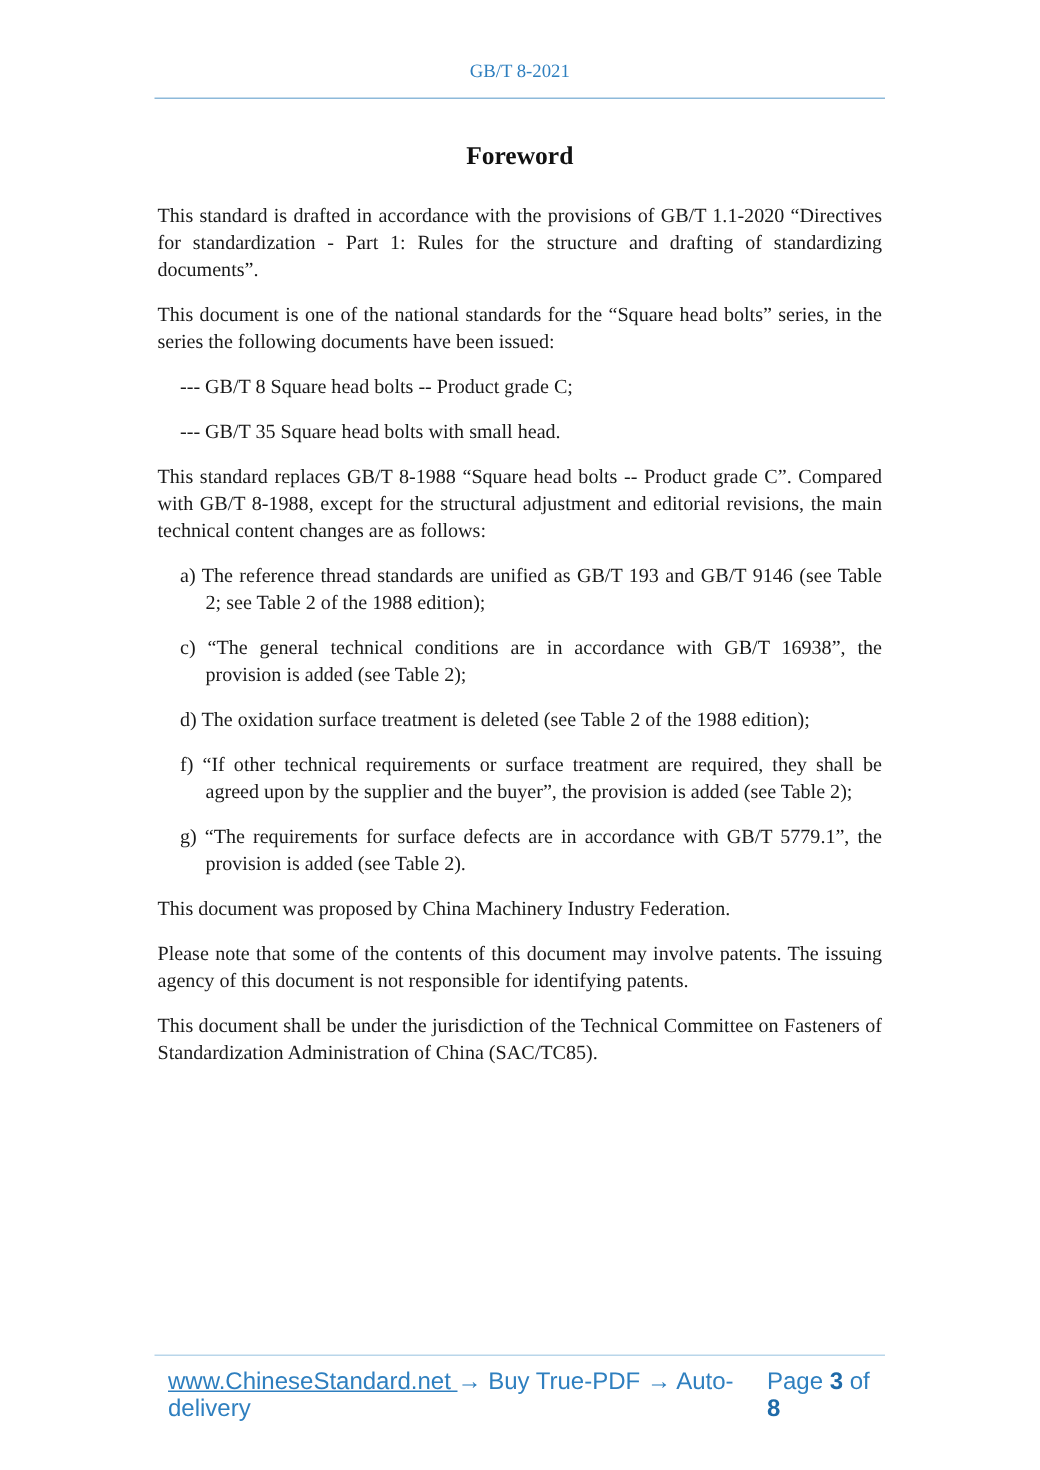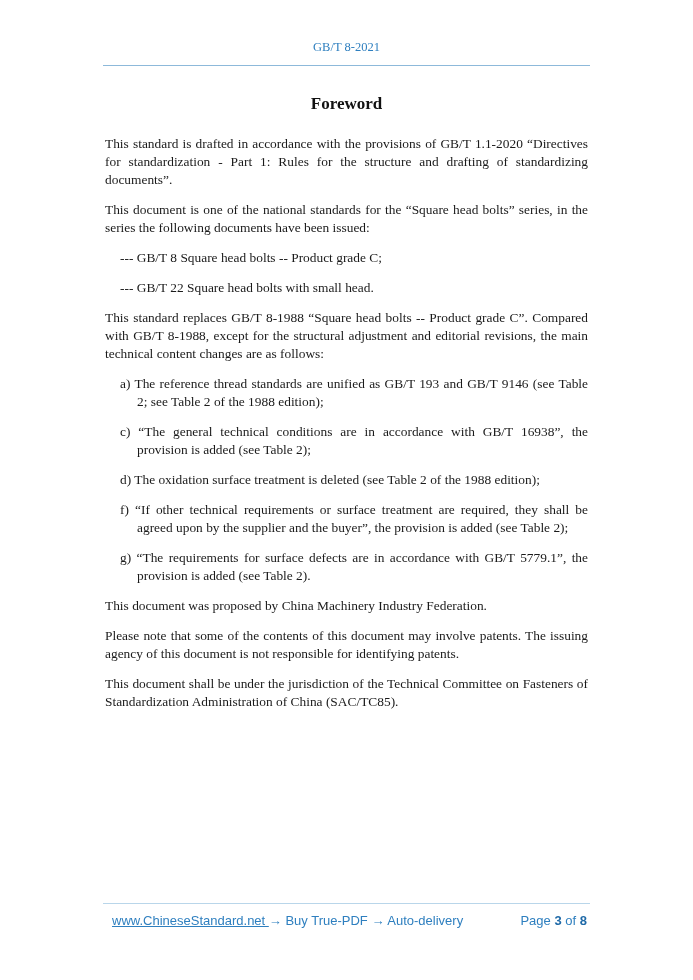--- a/index.html
+++ b/index.html
@@ -72,21 +72,21 @@
     width: 487px;
     height: 1px;
     background: #b9d6ea;
   }
   .footer {
     position: absolute;
     top: 913px;
     left: 112px;
     width: 475px;
     font-family: "Liberation Sans", sans-serif;
-    font-size: 13px;
+    font-size: 16px;
     color: #2e7fbf;
     display: flex;
     justify-content: space-between;
   }
   .footer a {
     color: #2e7fbf;
     text-decoration: underline;
   }
   .footer .bold-num {
     font-weight: bold;
@@ -99,21 +99,21 @@
 <div class="header-title">GB/T 8-2021</div>
 <div class="header-rule"></div>
 
 <div class="page-title">Foreword</div>
 
 <div class="content">
   <p class="para">This standard is drafted in accordance with the provisions of GB/T 1.1-2020 “Directives for standardization - Part 1: Rules for the structure and drafting of standardizing documents”.</p>
   <p class="para">This document is one of the national standards for the “Square head bolts” series, in the series the following documents have been issued:</p>
 
   <div class="series-item">--- GB/T 8 Square head bolts -- Product grade C;</div>
-  <div class="series-item">--- GB/T 22 Square head bolts with small head.</div>
+  <div class="series-item">--- GB/T 35 Square head bolts with small head.</div>
 
   <p class="para">This standard replaces GB/T 8-1988 “Square head bolts -- Product grade C”. Compared with GB/T 8-1988, except for the structural adjustment and editorial revisions, the main technical content changes are as follows:</p>
 
   <div class="change-item">a) The reference thread standards are unified as GB/T 193 and GB/T 9146 (see Table 2; see Table 2 of the 1988 edition);</div>
   <div class="change-item">c) “The general technical conditions are in accordance with GB/T 16938”, the provision is added (see Table 2);</div>
   <div class="change-item">d) The oxidation surface treatment is deleted (see Table 2 of the 1988 edition);</div>
   <div class="change-item">f) “If other technical requirements or surface treatment are required, they shall be agreed upon by the supplier and the buyer”, the provision is added (see Table 2);</div>
   <div class="change-item">g) “The requirements for surface defects are in accordance with GB/T 5779.1”, the provision is added (see Table 2).</div>
 
   <p class="para">This document was proposed by China Machinery Industry Federation.</p>

